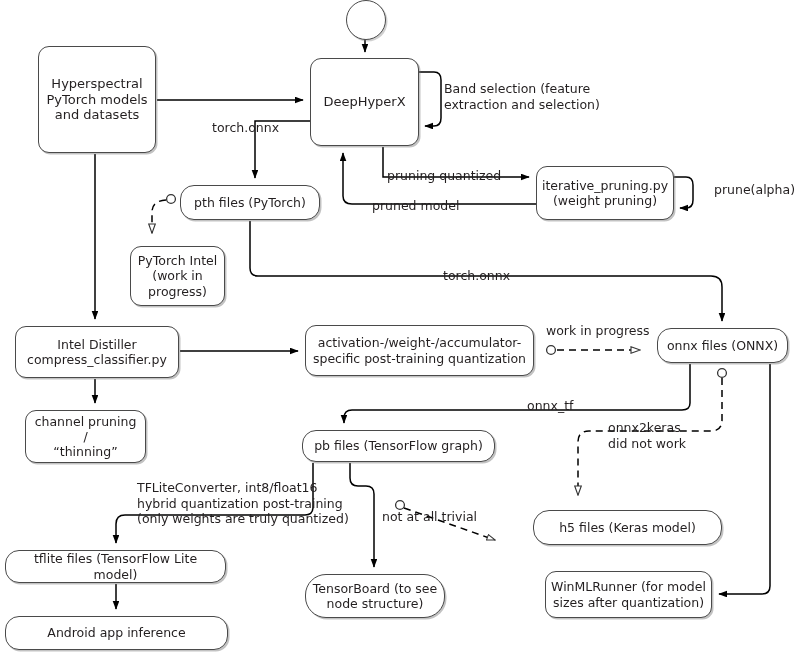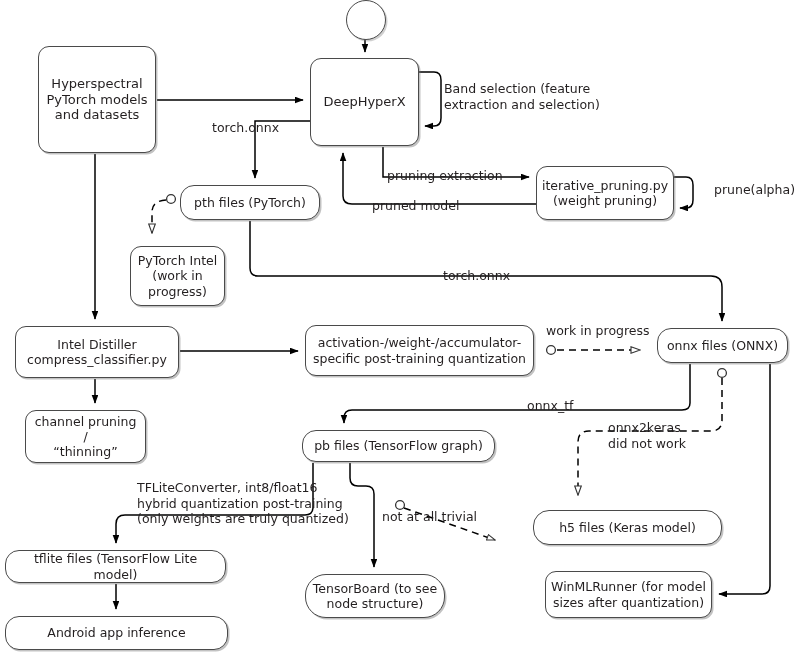--- a/index.html
+++ b/index.html
@@ -176,21 +176,21 @@
 
   <div class="node" style="left:5px;top:616px;width:223px;height:34px;font-size:12.5px;border-radius:14px;">
     <span style="white-space: pre-line;">Android app inference</span>
   </div>
 
   <div class="lbl" style="left: 444px; top: 81px; width: 170px; font-size: 12.5px; white-space: pre-line;">Band selection (feature
 extraction and selection)</div>
 
   <div class="lbl" style="left: 212px; top: 120px; width: 75px; font-size: 12.5px; white-space: pre-line;">torch.onnx</div>
 
-  <div class="lbl" style="left: 387px; top: 168px; width: 127px; font-size: 12.5px; white-space: pre-line;">pruning extraction</div>
+  <div class="lbl" style="left: 387px; top: 168px; width: 127px; font-size: 12.5px; white-space: pre-line;">pruning quantized</div>
 
   <div class="lbl" style="left: 714px; top: 182px; width: 88px; font-size: 12.5px; white-space: pre-line;">prune(alpha)</div>
 
   <div class="lbl" style="left: 372px; top: 198px; width: 96px; font-size: 12.5px; white-space: pre-line;">pruned model</div>
 
   <div class="lbl" style="left: 443px; top: 268px; width: 78px; font-size: 12.5px; white-space: pre-line;">torch.onnx</div>
 
   <div class="lbl" style="left: 546px; top: 323px; width: 112px; font-size: 12.5px; white-space: pre-line;">work in progress</div>
 
   <div class="lbl" style="left: 527px; top: 398px; width: 56px; font-size: 12.5px; white-space: pre-line;">onnx_tf</div>

